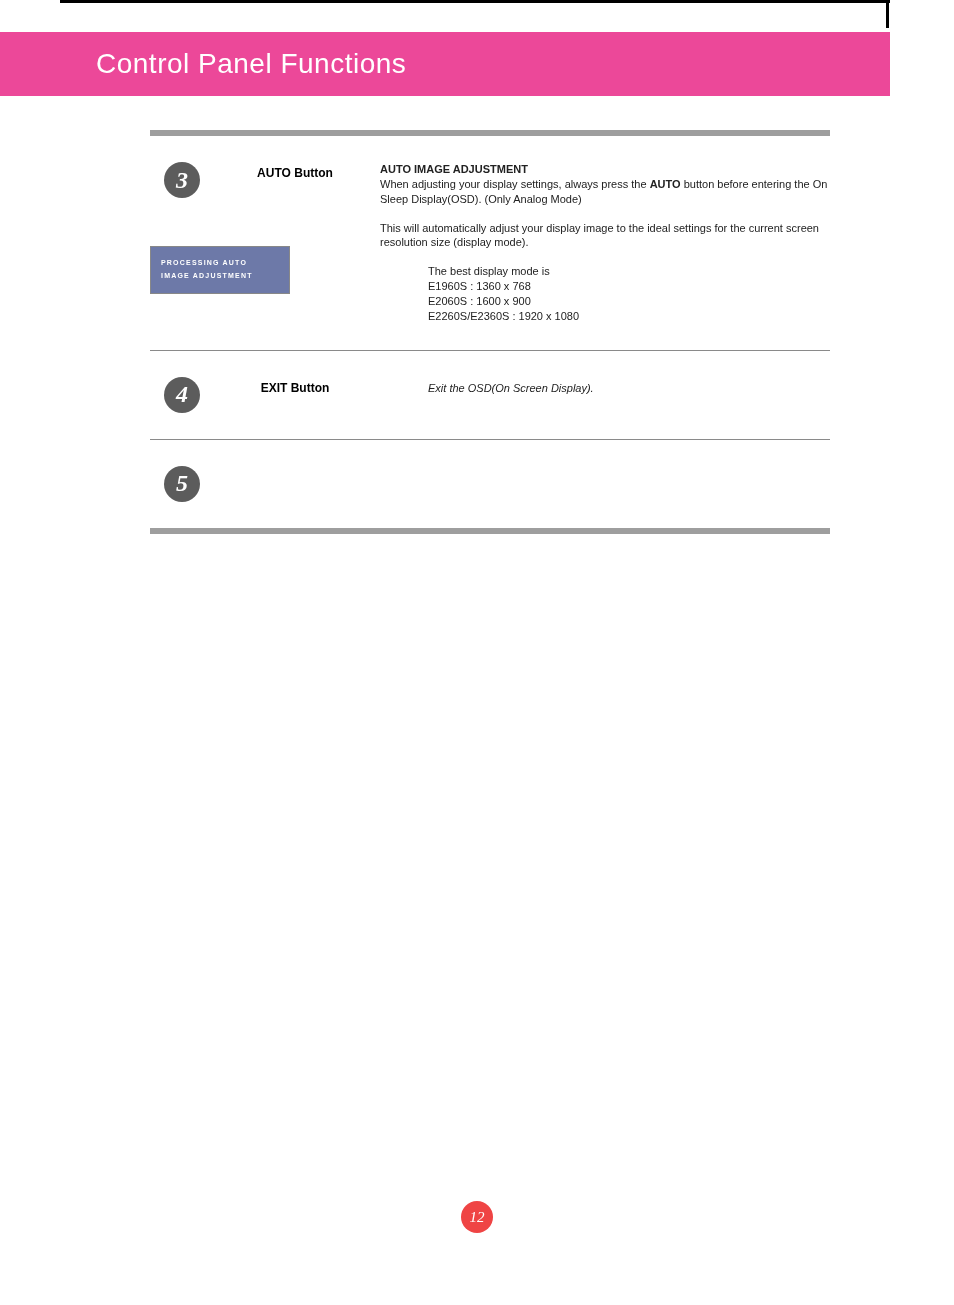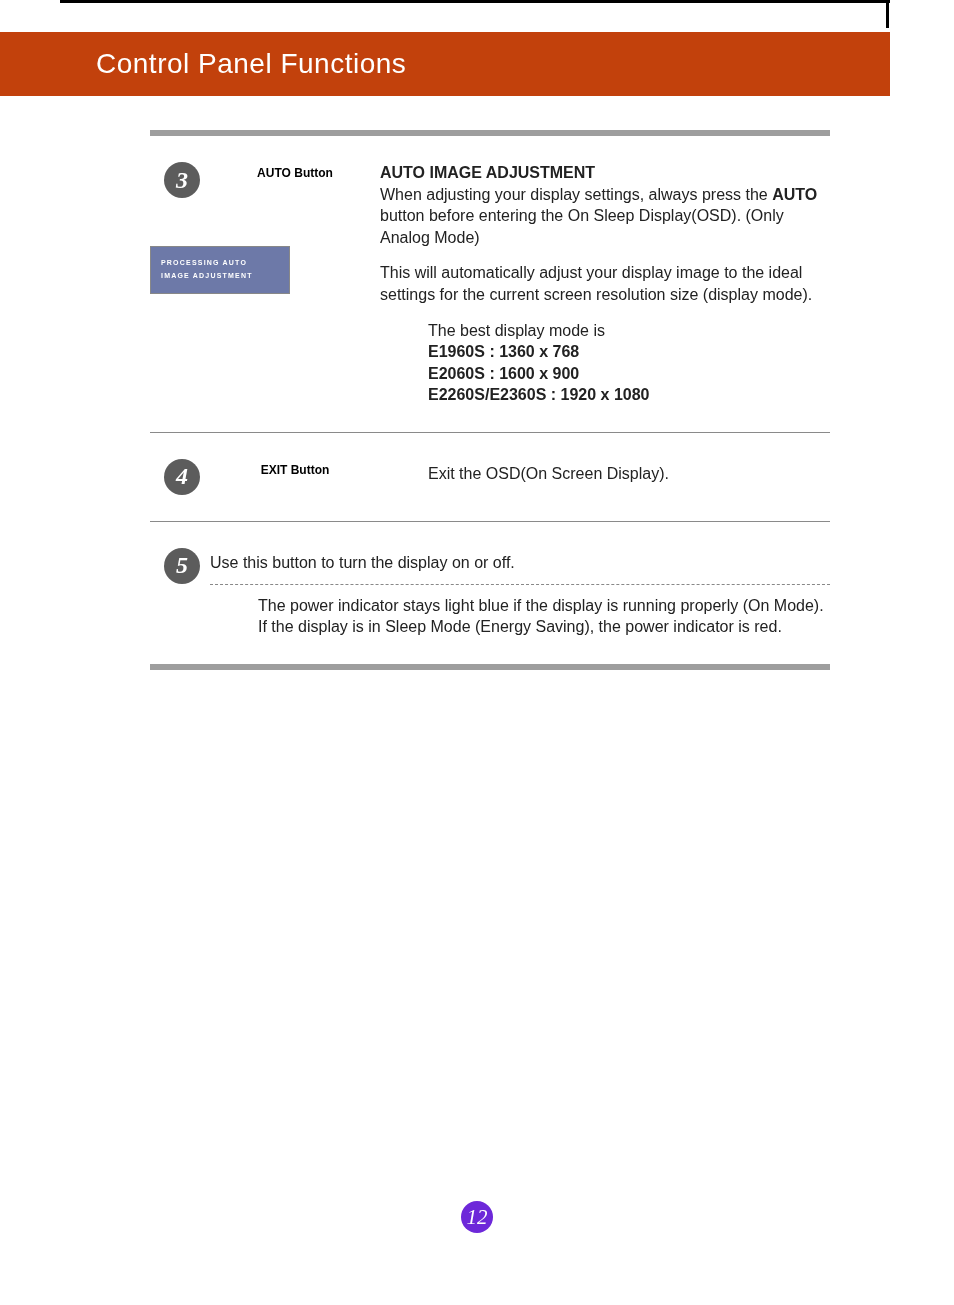--- a/index.html
+++ b/index.html
@@ -26,21 +26,21 @@
     width: 3px;
     height: 28px;
     background: #000;
   }
   .header-bar {
     position: absolute;
     top: 32px;
     left: 0;
     width: 890px;
     height: 64px;
-    background: #c2410c;
+    background: #ec4899;
     display: flex;
     align-items: center;
     padding-left: 96px;
   }
   .header-title {
     color: #fff;
     font-size: 28px;
     font-weight: 300;
     letter-spacing: 0.5px;
   }
@@ -88,28 +88,28 @@
     flex-shrink: 0;
     font-weight: bold;
     font-size: 12px;
     color: #000;
     line-height: 1.3;
     padding-top: 4px;
     text-align: center;
   }
   .desc-col {
     flex: 1;
-    font-size: 16px;
+    font-size: 11px;
     line-height: 1.35;
     color: #222;
   }
   .desc-col p { margin-bottom: 14px; }
   .desc-col p:last-child { margin-bottom: 0; margin-left: 48px; }
   .desc-sub-head { font-weight: bold; }
-  .mode-list { font-weight: bold; }
+  .mode-list { font-weight: normal; }
   .osd-box {
     margin-top: 48px;
     margin-left: 0;
     width: 140px;
     height: 48px;
     background: #6d79a8;
     border: 1px solid #888;
     color: #fff;
     font-size: 7px;
     letter-spacing: 1.2px;
@@ -125,26 +125,26 @@
     border-top: 1px dashed #888;
     margin: 10px 0;
   }
   .page-num {
     position: absolute;
     bottom: 72px;
     left: 50%;
     transform: translateX(-50%);
     width: 32px;
     height: 32px;
-    background: #6d28d9;
+    background: #ef4444;
     border-radius: 50%;
     color: #fff;
     font-family: Georgia, serif;
     font-style: italic;
-    font-size: 21px;
+    font-size: 15px;
     display: flex;
     align-items: center;
     justify-content: center;
   }
 </style>
 </head>
 <body>
 
 <div class="top-rule"></div>
 <div class="top-rule-v"></div>
@@ -182,34 +182,29 @@
   </div>
 
   <div class="hr-thin"></div>
 
   <div class="section">
     <div class="num-col">
       <div class="circle-num">4</div>
     </div>
     <div class="label-col">EXIT Button</div>
     <div class="desc-col">
-      <p style="padding-top:4px;">Exit the OSD(On Screen Display).</p>
+      <p style="padding-top:4px;font-style:italic;">Exit the OSD(On Screen Display).</p>
     </div>
   </div>
 
   <div class="hr-thin"></div>
 
   <div class="section">
     <div class="num-col">
       <div class="circle-num">5</div>
     </div>
-    <div class="desc-col">
-      <p style="margin-bottom:8px; padding-top:4px;">Use this button to turn the display on or off.</p>
-      <hr class="dash-sep">
-      <p>The power indicator stays light blue if the display is running properly (On Mode). If the display is in Sleep Mode (Energy Saving), the power indicator is red.</p>
-    </div>
   </div>
 
   <div class="hr-thick" style="margin-top:26px;"></div>
 
 </div>
 
 <div class="page-num">12</div>
 
 </body></html>

